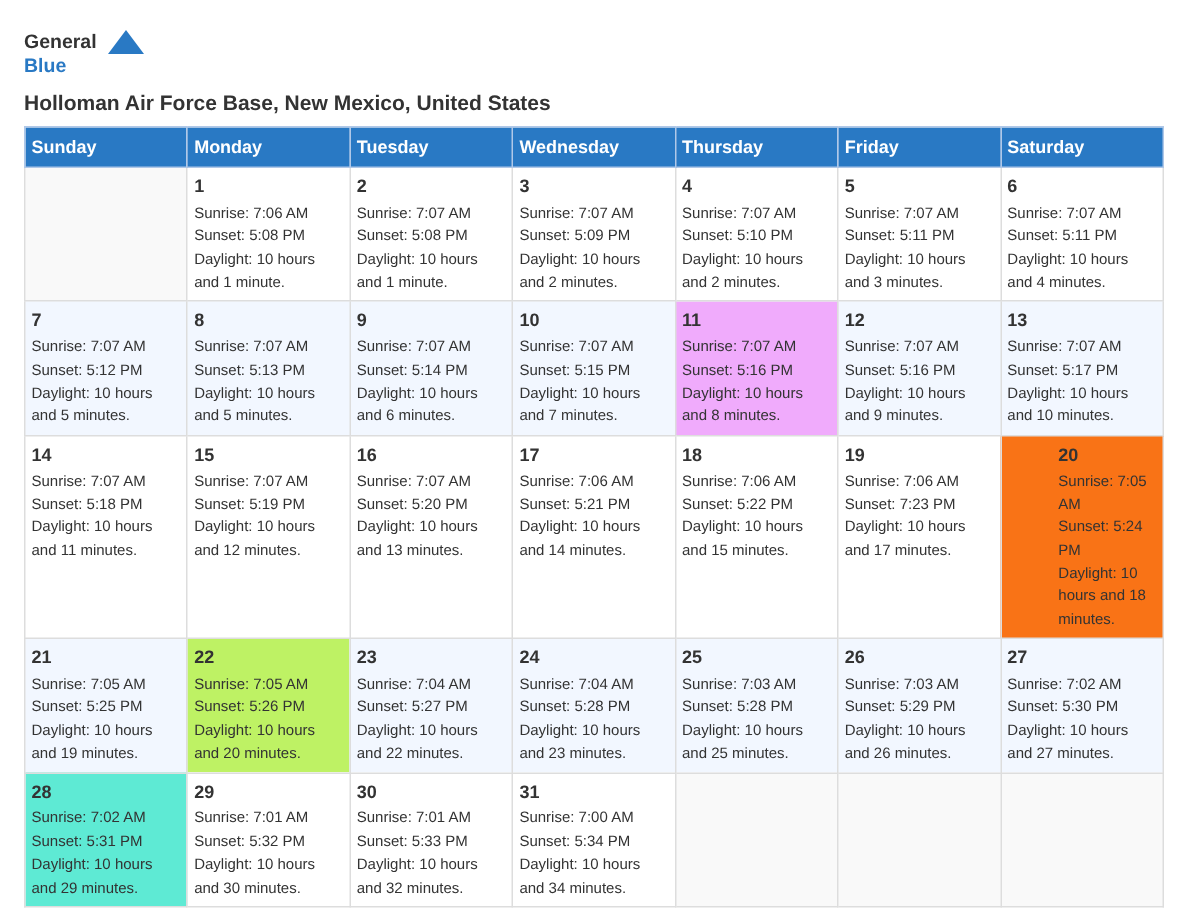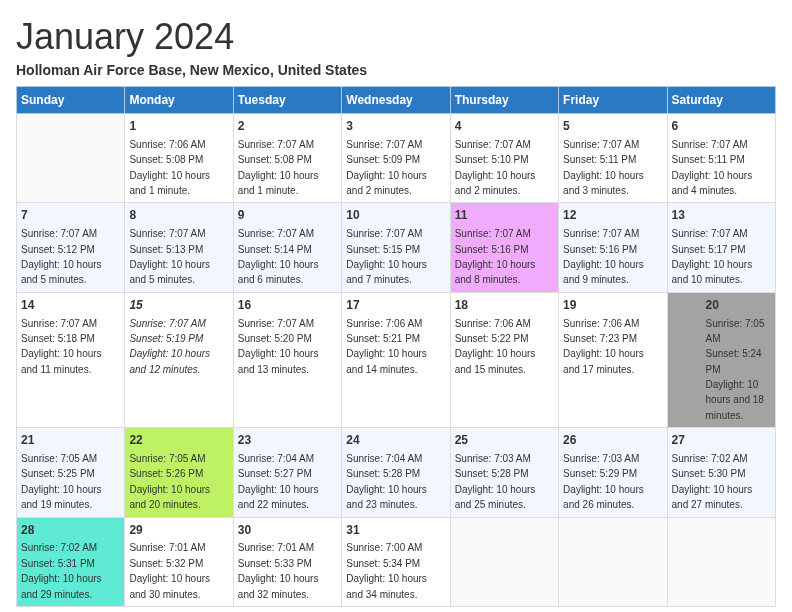--- a/index.html
+++ b/index.html
@@ -72,21 +72,27 @@
       color: #333;
     }
     .empty-cell {
       background: #f9f9f9;
     }
   </style>
 </head>
 <body>
 
 <div class="header-section">
-  <div class="month-title">January 2024</div>
+  <div class="logo">
+    <svg width="80" height="40" viewBox="0 0 80 40" xmlns="http://www.w3.org/2000/svg">
+      <text x="0" y="16" font-size="13" font-weight="bold" font-family="Arial" fill="#333">General</text>
+      <text x="0" y="32" font-size="13" font-weight="bold" font-family="Arial" fill="#2979c4">Blue</text>
+      <polygon points="68,4 80,20 56,20" fill="#2979c4"></polygon>
+    </svg>
+  </div>
 </div>
 
 <div class="location-title">Holloman Air Force Base, New Mexico, United States</div>
 
 <table>
   <thead>
     <tr>
       <th>Sunday</th>
       <th>Monday</th>
       <th>Tuesday</th>
@@ -180,21 +186,21 @@
         <span class="day-info">Daylight: 10 hours and 10 minutes.</span>
       </td>
       </tr>
       <tr style="background-color: rgb(255, 255, 255);">
         <td style="background-color: rgb(255, 255, 255);">
         <span class="day-number">14</span>
         <span class="day-info">Sunrise: 7:07 AM</span><br>
         <span class="day-info">Sunset: 5:18 PM</span><br>
         <span class="day-info">Daylight: 10 hours and 11 minutes.</span>
       </td>
-        <td style="background-color: rgb(255, 255, 255); font-style: italic;">
+        <td style="background-color: rgb(255, 255, 255);">
         <span class="day-number">15</span>
         <span class="day-info">Sunrise: 7:07 AM</span><br>
         <span class="day-info">Sunset: 5:19 PM</span><br>
         <span class="day-info">Daylight: 10 hours and 12 minutes.</span>
       </td>
         <td style="background-color: rgb(255, 255, 255);">
         <span class="day-number">16</span>
         <span class="day-info">Sunrise: 7:07 AM</span><br>
         <span class="day-info">Sunset: 5:20 PM</span><br>
         <span class="day-info">Daylight: 10 hours and 13 minutes.</span>
@@ -210,21 +216,21 @@
         <span class="day-info">Sunrise: 7:06 AM</span><br>
         <span class="day-info">Sunset: 5:22 PM</span><br>
         <span class="day-info">Daylight: 10 hours and 15 minutes.</span>
       </td>
         <td style="background-color: rgb(255, 255, 255);">
         <span class="day-number">19</span>
         <span class="day-info">Sunrise: 7:06 AM</span><br>
         <span class="day-info">Sunset: 7:23 PM</span><br>
         <span class="day-info">Daylight: 10 hours and 17 minutes.</span>
       </td>
-        <td style="background-color: #a3a3a3; padding-left: 38px;">
+        <td style="background-color: #f97316; padding-left: 38px;">
         <span class="day-number">20</span>
         <span class="day-info">Sunrise: 7:05 AM</span><br>
         <span class="day-info">Sunset: 5:24 PM</span><br>
         <span class="day-info">Daylight: 10 hours and 18 minutes.</span>
       </td>
       </tr>
       <tr style="background-color: rgb(242, 247, 255);">
         <td style="background-color: rgb(242, 247, 255);">
         <span class="day-number">21</span>
         <span class="day-info">Sunrise: 7:05 AM</span><br>

